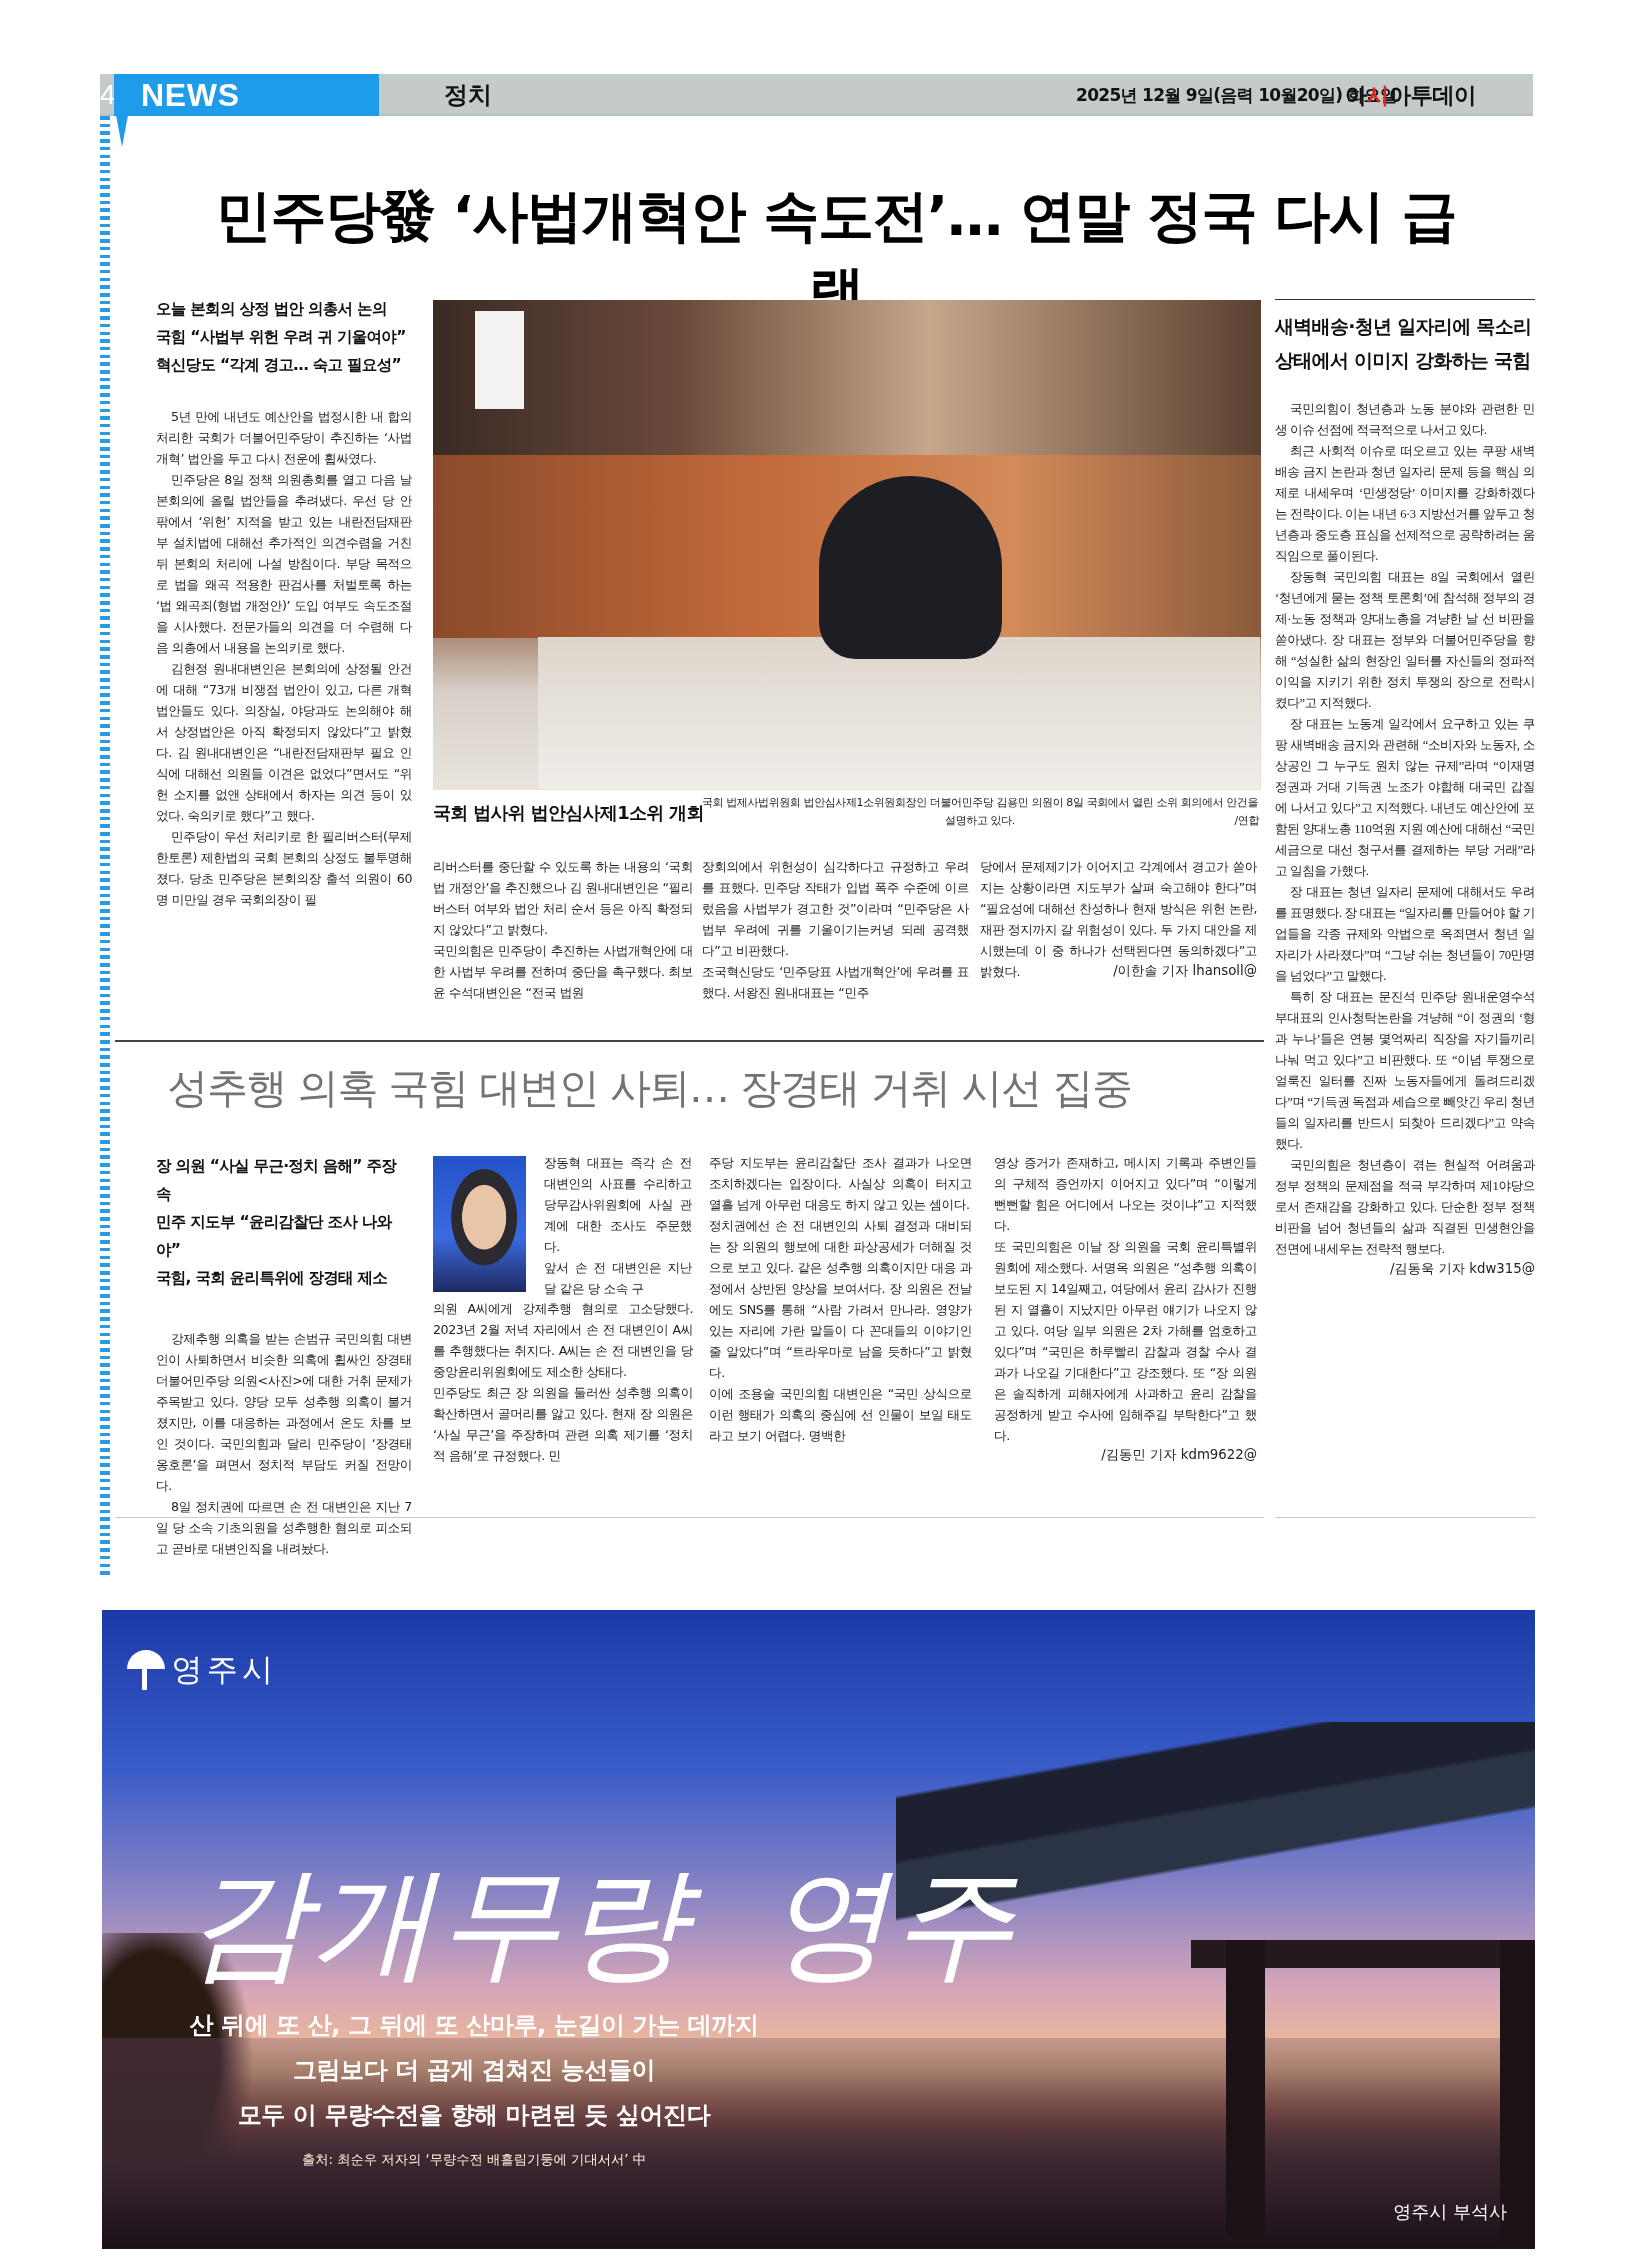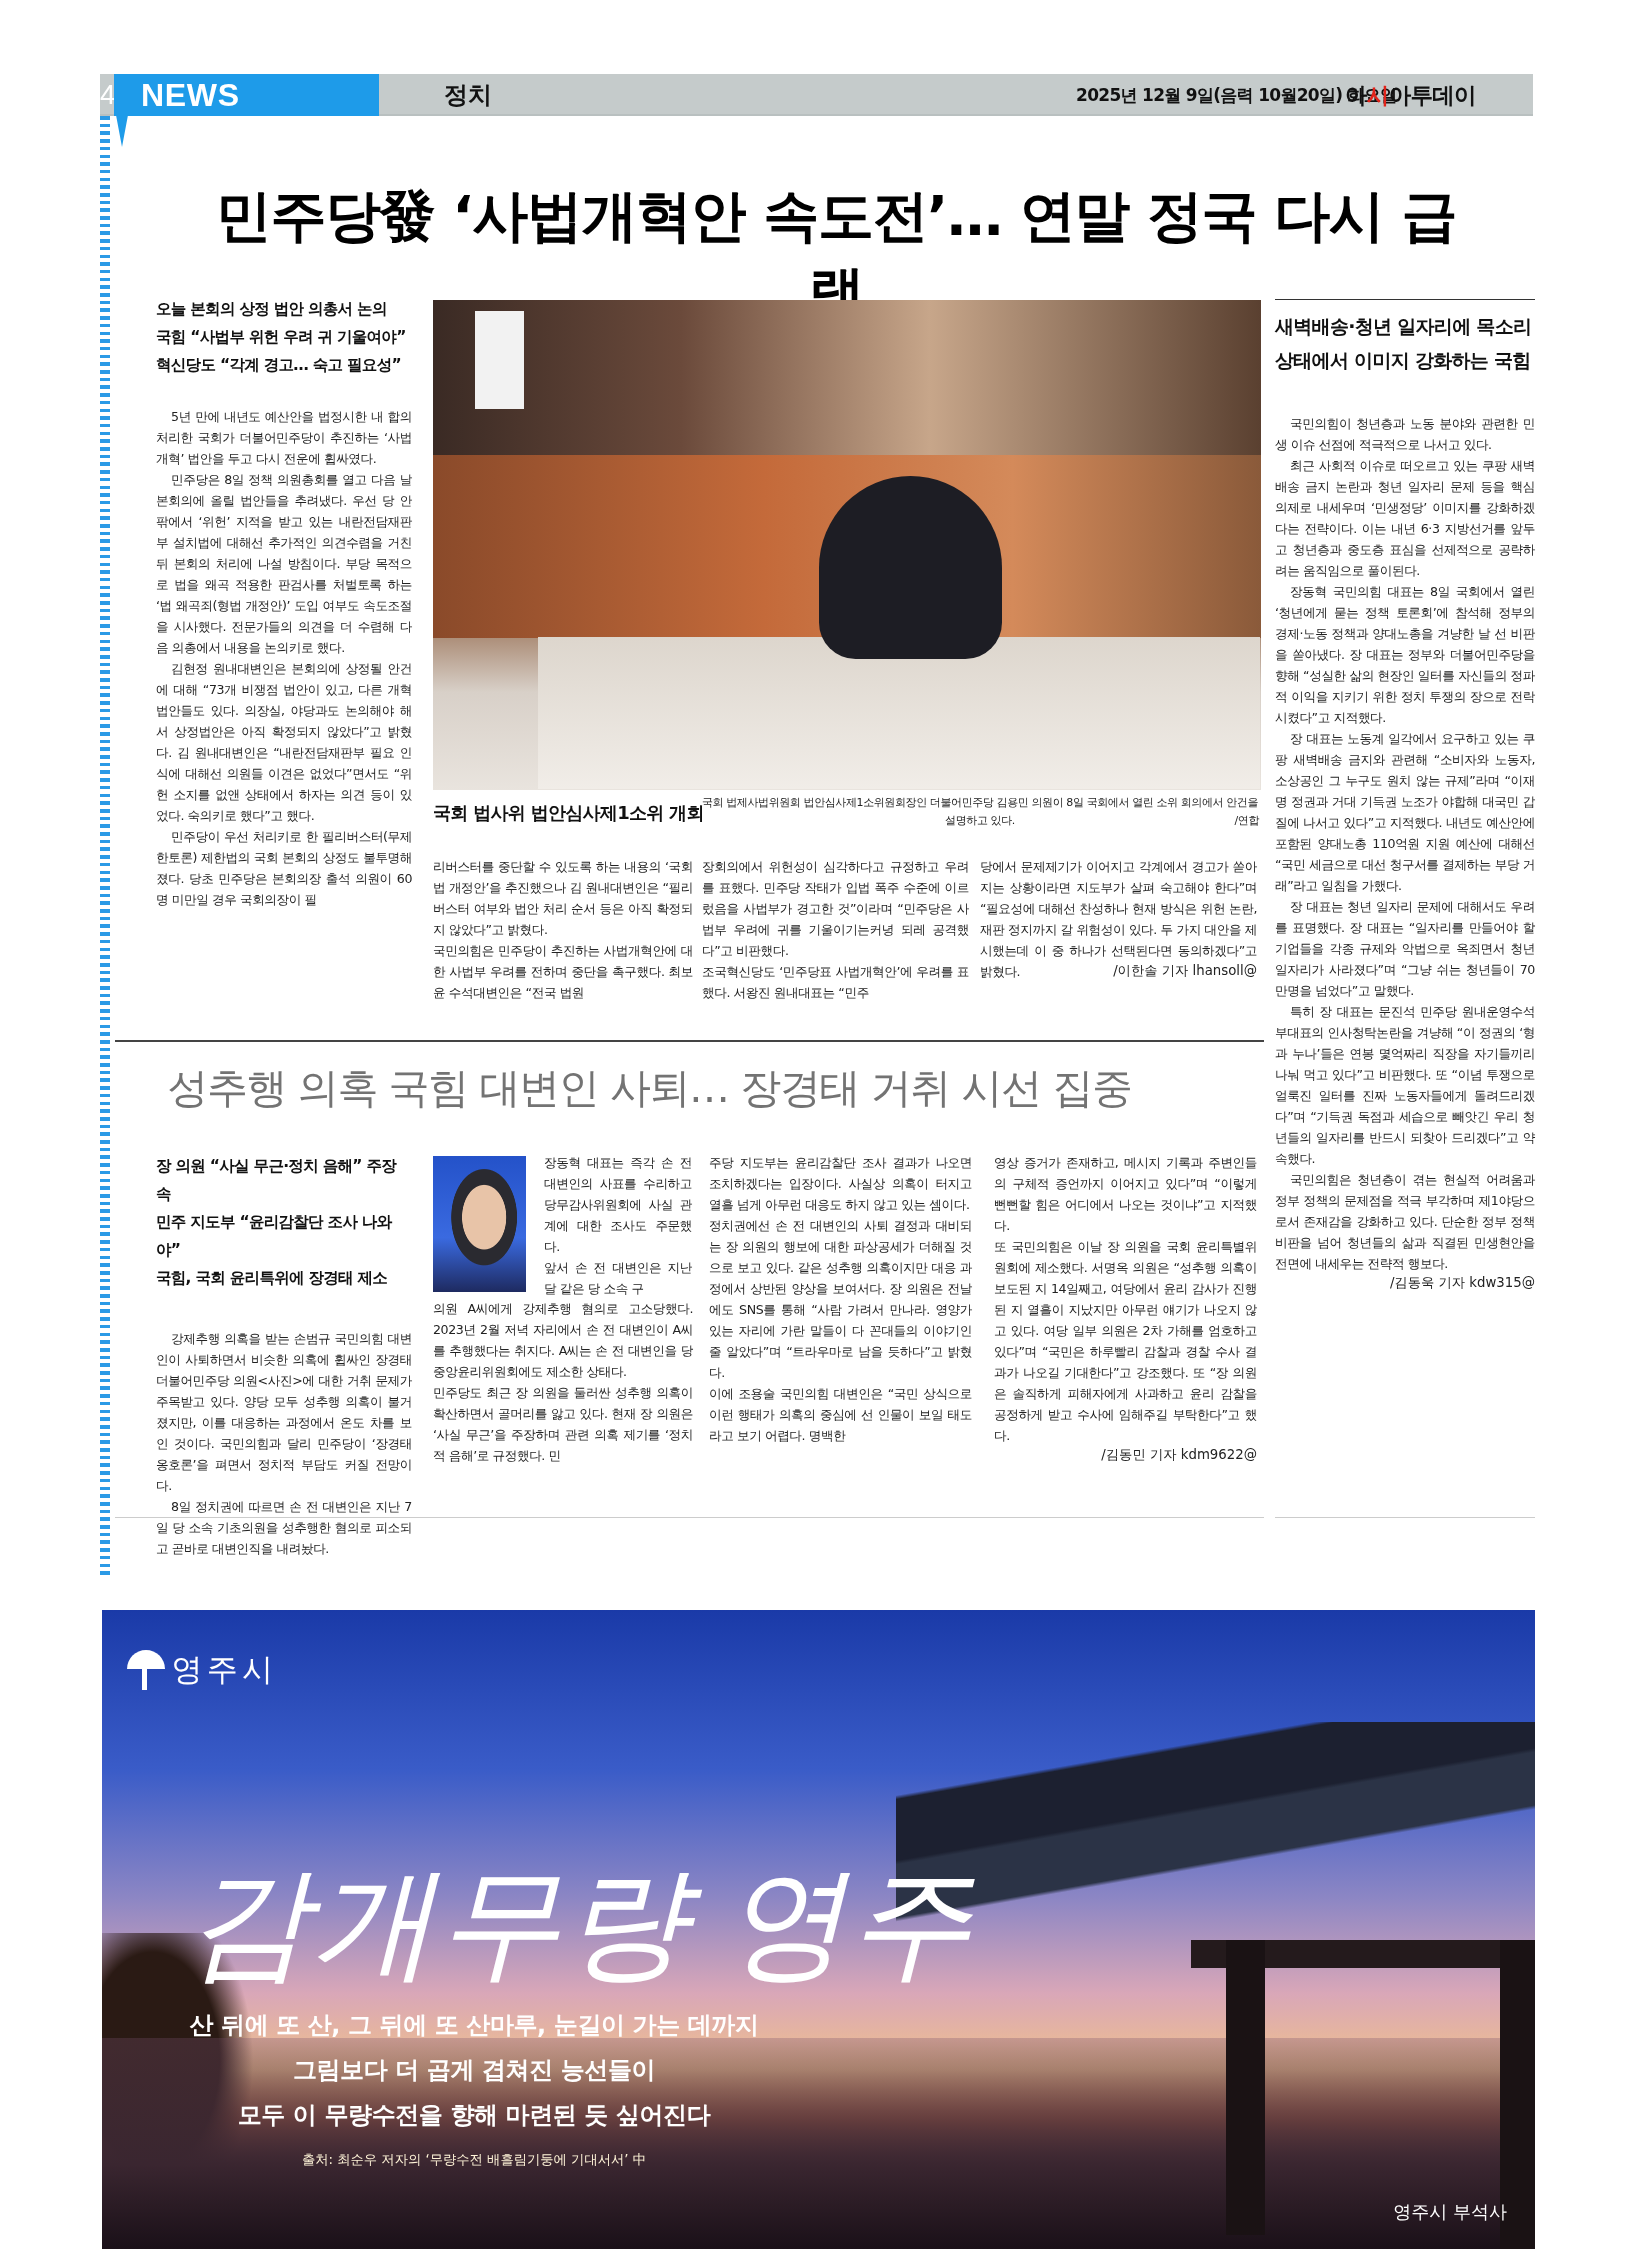--- a/index.html
+++ b/index.html
@@ -61,21 +61,21 @@
   .ad .pillar-l { position:absolute; left:1124px; top:330px; width:39px; height:295px; background:#1a1214; }
   .ad .pillar-r { position:absolute; left:1398px; top:330px; width:35px; height:309px; background:#1a1214; }
   .ad .beam { position:absolute; left:1089px; top:330px; width:344px; height:28px; background:#241a1c; }
   .ad .tree { position:absolute; left:0; top:323px; width:169px; height:316px;
     background: radial-gradient(ellipse at 30% 40%, #2a1a14 0 40%, transparent 60%); }
   .ad .logo { position:absolute; left:24.6px; top:39px; display:flex; align-items:center; gap:7px; color:#fff; }
   .ad .logo-mark { width:38px; height:41px; position:relative; }
   .ad .logo-mark .cap { position:absolute; left:0; top:0; width:38px; height:19.7px; background:#fff; border-radius:19px 19px 0 0; }
   .ad .logo-mark .stem { position:absolute; left:15.5px; top:18px; width:4.9px; height:22.5px; background:#fff; }
   .ad .logo-text { font-size: 31px; letter-spacing: 4.2px; }
-  .ad .slogan { position:absolute; left:84px; top:232px; font-size: 123px; color:#fff; font-family:Liberation Serif, serif; font-style: italic; letter-spacing: 2.8px; text-align: right; }
+  .ad .slogan { position:absolute; left:84px; top:232px; font-size: 123px; color:#fff; font-family:Liberation Mono, monospace; font-style: italic; letter-spacing: 2.8px; text-align: right; }
   .ad .poem { position:absolute; left:63px; top:393px; width:618px; text-align:center; color:#fff; font-size: 24px; line-height: 45px; font-weight: bold; letter-spacing:-0.4px; }
   .ad .source { position:absolute; left:63px; top:541px; width:618px; text-align:center; color:#fff4d8; font-size: 13.3px; font-weight: normal; }
   .ad .place { position:absolute; right:28px; bottom:24.6px; color:#fff; font-size: 18px; }
 </style>
 </head>
 <body>
 
 <div class="abs side-rule"></div>
 
 <div class="abs hdr">
@@ -127,21 +127,21 @@
 </div>
 
 <div class="abs rule-mid"></div>
 
 <div class="abs rule-right"></div>
 <div class="abs" style="left:1275px; top:309px; width:260px;">
   <div style="font-size:19px; font-weight:bold; line-height:34px; letter-spacing:-0.7px; color:#111;">
     <div>새벽배송·청년 일자리에 목소리</div>
     <div>상태에서 이미지 강화하는 국힘</div>
   </div>
-  <div class="body" style="margin-top:36px;">
+  <div class="body" style="margin-top:22px;font-family:Liberation Serif, serif;">
     <p>국민의힘이 청년층과 노동 분야와 관련한 민생 이슈 선점에 적극적으로 나서고 있다.</p>
     <p>최근 사회적 이슈로 떠오르고 있는 쿠팡 새벽배송 금지 논란과 청년 일자리 문제 등을 핵심 의제로 내세우며 ‘민생정당’ 이미지를 강화하겠다는 전략이다. 이는 내년 6·3 지방선거를 앞두고 청년층과 중도층 표심을 선제적으로 공략하려는 움직임으로 풀이된다.</p>
     <p>장동혁 국민의힘 대표는 8일 국회에서 열린 ‘청년에게 묻는 정책 토론회’에 참석해 정부의 경제·노동 정책과 양대노총을 겨냥한 날 선 비판을 쏟아냈다. 장 대표는 정부와 더불어민주당을 향해 “성실한 삶의 현장인 일터를 자신들의 정파적 이익을 지키기 위한 정치 투쟁의 장으로 전락시켰다”고 지적했다.</p>
     <p>장 대표는 노동계 일각에서 요구하고 있는 쿠팡 새벽배송 금지와 관련해 “소비자와 노동자, 소상공인 그 누구도 원치 않는 규제”라며 “이재명 정권과 거대 기득권 노조가 야합해 대국민 갑질에 나서고 있다”고 지적했다. 내년도 예산안에 포함된 양대노총 110억원 지원 예산에 대해선 “국민 세금으로 대선 청구서를 결제하는 부당 거래”라고 일침을 가했다.</p>
     <p>장 대표는 청년 일자리 문제에 대해서도 우려를 표명했다. 장 대표는 “일자리를 만들어야 할 기업들을 각종 규제와 악법으로 옥죄면서 청년 일자리가 사라졌다”며 “그냥 쉬는 청년들이 70만명을 넘었다”고 말했다.</p>
     <p>특히 장 대표는 문진석 민주당 원내운영수석부대표의 인사청탁논란을 겨냥해 “이 정권의 ‘형과 누나’들은 연봉 몇억짜리 직장을 자기들끼리 나눠 먹고 있다”고 비판했다. 또 “이념 투쟁으로 얼룩진 일터를 진짜 노동자들에게 돌려드리겠다”며 “기득권 독점과 세습으로 빼앗긴 우리 청년들의 일자리를 반드시 되찾아 드리겠다”고 약속했다.</p>
     <p>국민의힘은 청년층이 겪는 현실적 어려움과 정부 정책의 문제점을 적극 부각하며 제1야당으로서 존재감을 강화하고 있다. 단순한 정부 정책 비판을 넘어 청년들의 삶과 직결된 민생현안을 전면에 내세우는 전략적 행보다.</p>
   </div>
   <div class="byline">/김동욱 기자 kdw315@</div>
 </div>

